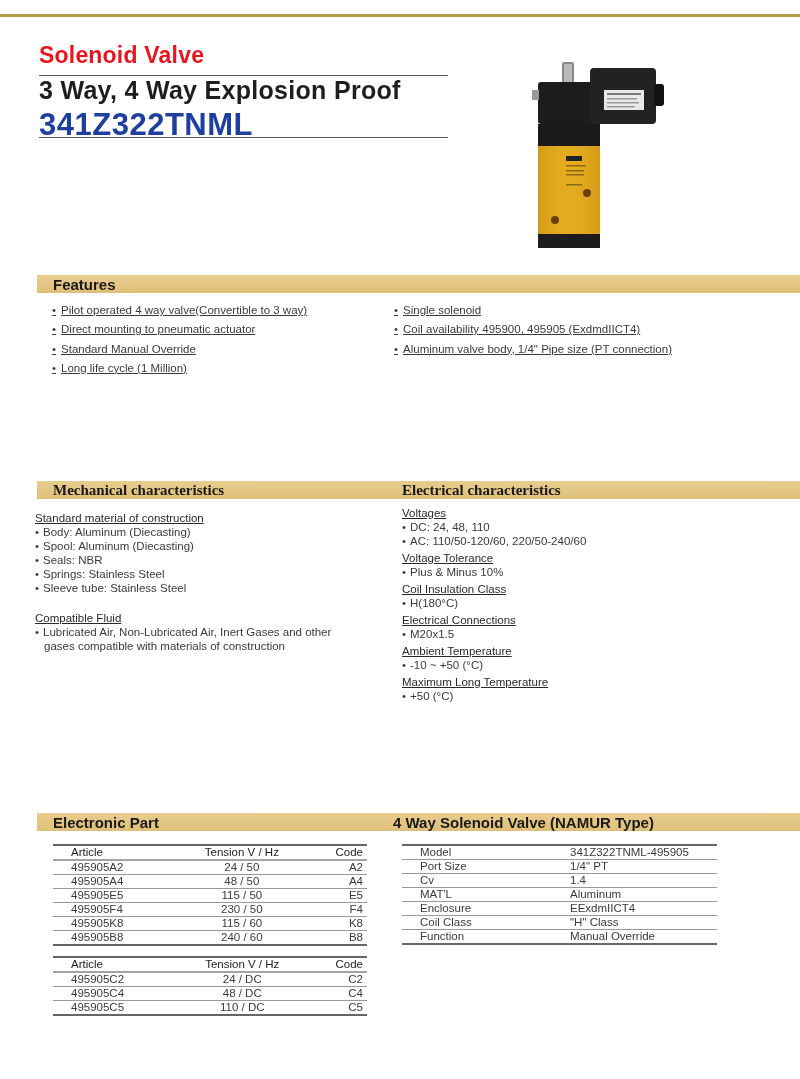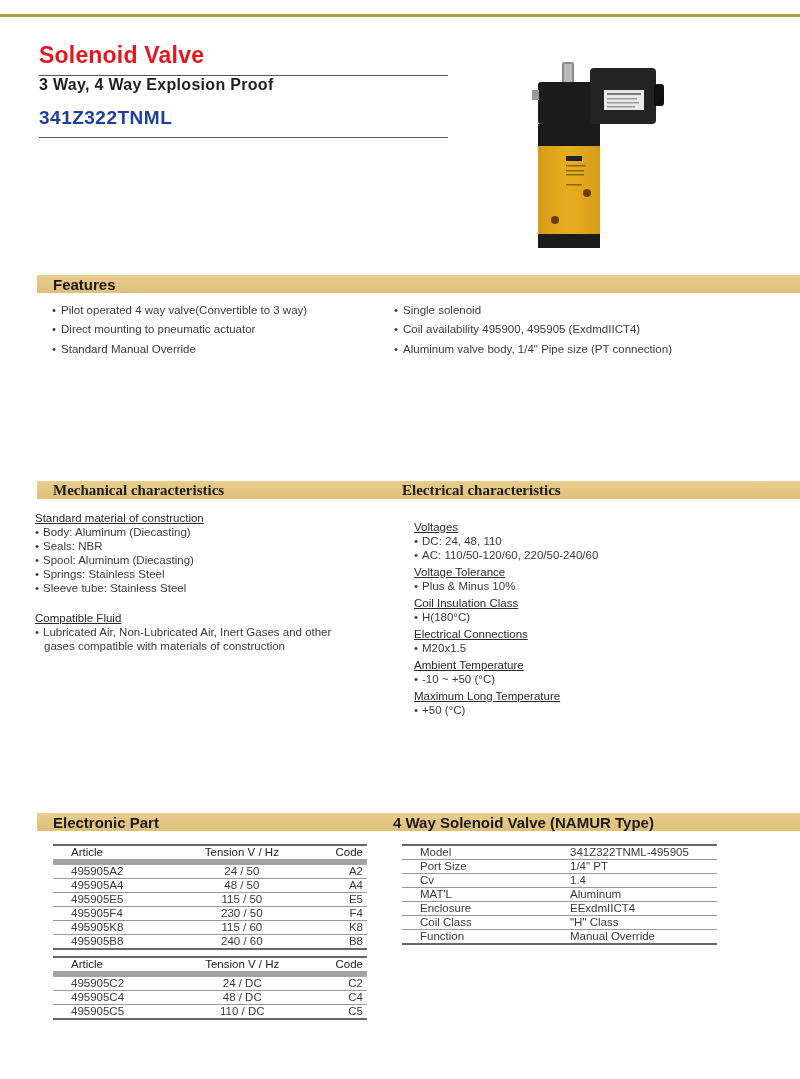--- a/index.html
+++ b/index.html
@@ -3,44 +3,44 @@
   <meta charset="utf-8">
   <style>
     * { box-sizing: border-box; margin: 0; padding: 0; }
     html, body { width: 800px; height: 1079px; background: #ffffff; overflow: hidden; }
     body { position: relative; font-family: "Liberation Sans", sans-serif; color: #2a2a2a; }
 
     .top-rule { position: absolute; left: 0; top: 14px; width: 800px; height: 3px; background: #b89a4a; }
 
     .title-red { position: absolute; left: 39px; top: 30px; font-size: 23px; font-weight: bold; color: #e8141e; letter-spacing: 0.2px; margin-top: 12px; }
     .rule1 { position: absolute; left: 39px; top: 75px; width: 409px; height: 1px; background: #555; }
-    .subtitle { position: absolute; left: 39px; top: 76px; font-size: 16px; font-weight: bold; color: #1e1e1e; letter-spacing: 0.3px; }
-    .model-code { position: absolute; left: 39px; top: 107px; font-size: 19px; font-weight: bold; color: #1e3fa0; letter-spacing: 0.5px; }
+    .subtitle { position: absolute; left: 39px; top: 76px; font-size: 25px; font-weight: bold; color: #1e1e1e; letter-spacing: 0.3px; }
+    .model-code { position: absolute; left: 39px; top: 107px; font-size: 31px; font-weight: bold; color: #1e3fa0; letter-spacing: 0.5px; }
     .rule2 { position: absolute; left: 39px; top: 137px; width: 409px; height: 1px; background: #555; }
 
     .product-img { position: absolute; left: 530px; top: 62px; width: 145px; height: 190px; }
 
     .bar { position: absolute; left: 37px; width: 784px; height: 18px; background: linear-gradient(#e8cd8e, #dfc07a); }
     .bar-title { position: absolute; font-size: 15px; font-weight: bold; color: #1a1a1a; top: 1px; }
 
     .feat-list { position: absolute; list-style: none; font-size: 11.5px; color: #3a3a3a; }
-    .feat-list li { height: 19.3px; line-height: 19.3px; white-space: nowrap; }
+    .feat-list li { height: 19.3px; line-height: 19.3px; white-space: nowrap; text-decoration: underline; }
     .feat-list li::before { content: "\2022"; margin-right: 5px; }
 
     .blk { position: absolute; font-size: 11.5px; color: #3a3a3a; }
     .blk .hd { text-decoration: underline; color: #2a2a2a; line-height: 14px; }
     .blk .it { line-height: 14px; white-space: nowrap; }
     .blk .it::before { content: "\2022"; margin-right: 4px; }
     .blk .cont { line-height: 14px; padding-left: 9px; white-space: nowrap; }
 
     table.spec { position: absolute; border-collapse: collapse; font-size: 11.5px; color: #3a3a3a; }
     table.spec td, table.spec th { height: 14px; line-height: 13px; padding: 0 4px; font-weight: normal; border-bottom: 1px solid #999; white-space: nowrap; }
     table.spec tr:first-child td, table.spec tr:first-child th { border-top: 2px solid #666; }
     table.spec tr:last-child td { border-bottom: 2px solid #666; }
-    table.spec th { color: #222; border-bottom: 6px solid #a3a3a3; }
+    table.spec th { color: #222; border-bottom: 2px solid #a3a3a3; }
     .c-l { text-align: left; padding-left: 18px !important; }
     .c-c { text-align: center; }
     .c-r { text-align: right; }
     table.namur td { padding-left: 18px; }
   </style>
 </head>
 <body>
 
 <div class="top-rule"></div>
 
@@ -82,46 +82,47 @@
   <rect x="8" y="172" width="62" height="14" fill="#1c1c1c"></rect>
 </svg>
 
 <div class="bar" style="top: 275px;">
   <span class="bar-title" style="left: 16px;">Features</span>
 </div>
 <ul class="feat-list" style="left: 52px; top: 301px;">
   <li>Pilot operated 4 way valve(Convertible to 3 way)</li>
   <li>Direct mounting to pneumatic actuator</li>
   <li>Standard Manual Override</li>
+  <li>Long life cycle (1 Million)</li>
 </ul>
 <ul class="feat-list" style="left: 394px; top: 301px;">
   <li>Single solenoid</li>
   <li>Coil availability 495900, 495905 (ExdmdIICT4)</li>
   <li>Aluminum valve body, 1/4" Pipe size (PT connection)</li>
 </ul>
 
 <div class="bar" style="top: 481px; font-family: Liberation Serif, serif;">
   <span class="bar-title" style="left: 16px;">Mechanical characteristics</span>
   <span class="bar-title" style="left: 365px;">Electrical characteristics</span>
 </div>
 
 <div class="blk" style="left: 35px; top: 511px;">
   <div class="hd">Standard material of construction</div>
   <div class="it">Body: Aluminum (Diecasting)</div>
+  <div class="it">Spool: Aluminum (Diecasting)</div>
   <div class="it">Seals: NBR</div>
-  <div class="it">Spool: Aluminum (Diecasting)</div>
   <div class="it">Springs: Stainless Steel</div>
   <div class="it">Sleeve tube: Stainless Steel</div>
   <div style="height: 16px;"></div>
   <div class="hd">Compatible Fluid</div>
   <div class="it">Lubricated Air, Non-Lubricated Air, Inert Gases and other</div>
   <div class="cont">gases compatible with materials of construction</div>
 </div>
 
-<div class="blk" style="left: 402px; top: 520px; margin-left: 12px;">
+<div class="blk" style="left: 402px; top: 506px;">
   <div class="hd">Voltages</div>
   <div class="it">DC: 24, 48, 110</div>
   <div class="it">AC: 110/50-120/60,  220/50-240/60</div>
   <div style="height: 3px;"></div>
   <div class="hd">Voltage Tolerance</div>
   <div class="it">Plus &amp; Minus 10%</div>
   <div style="height: 3px;"></div>
   <div class="hd">Coil Insulation Class</div>
   <div class="it">H(180°C)</div>
   <div style="height: 3px;"></div>

